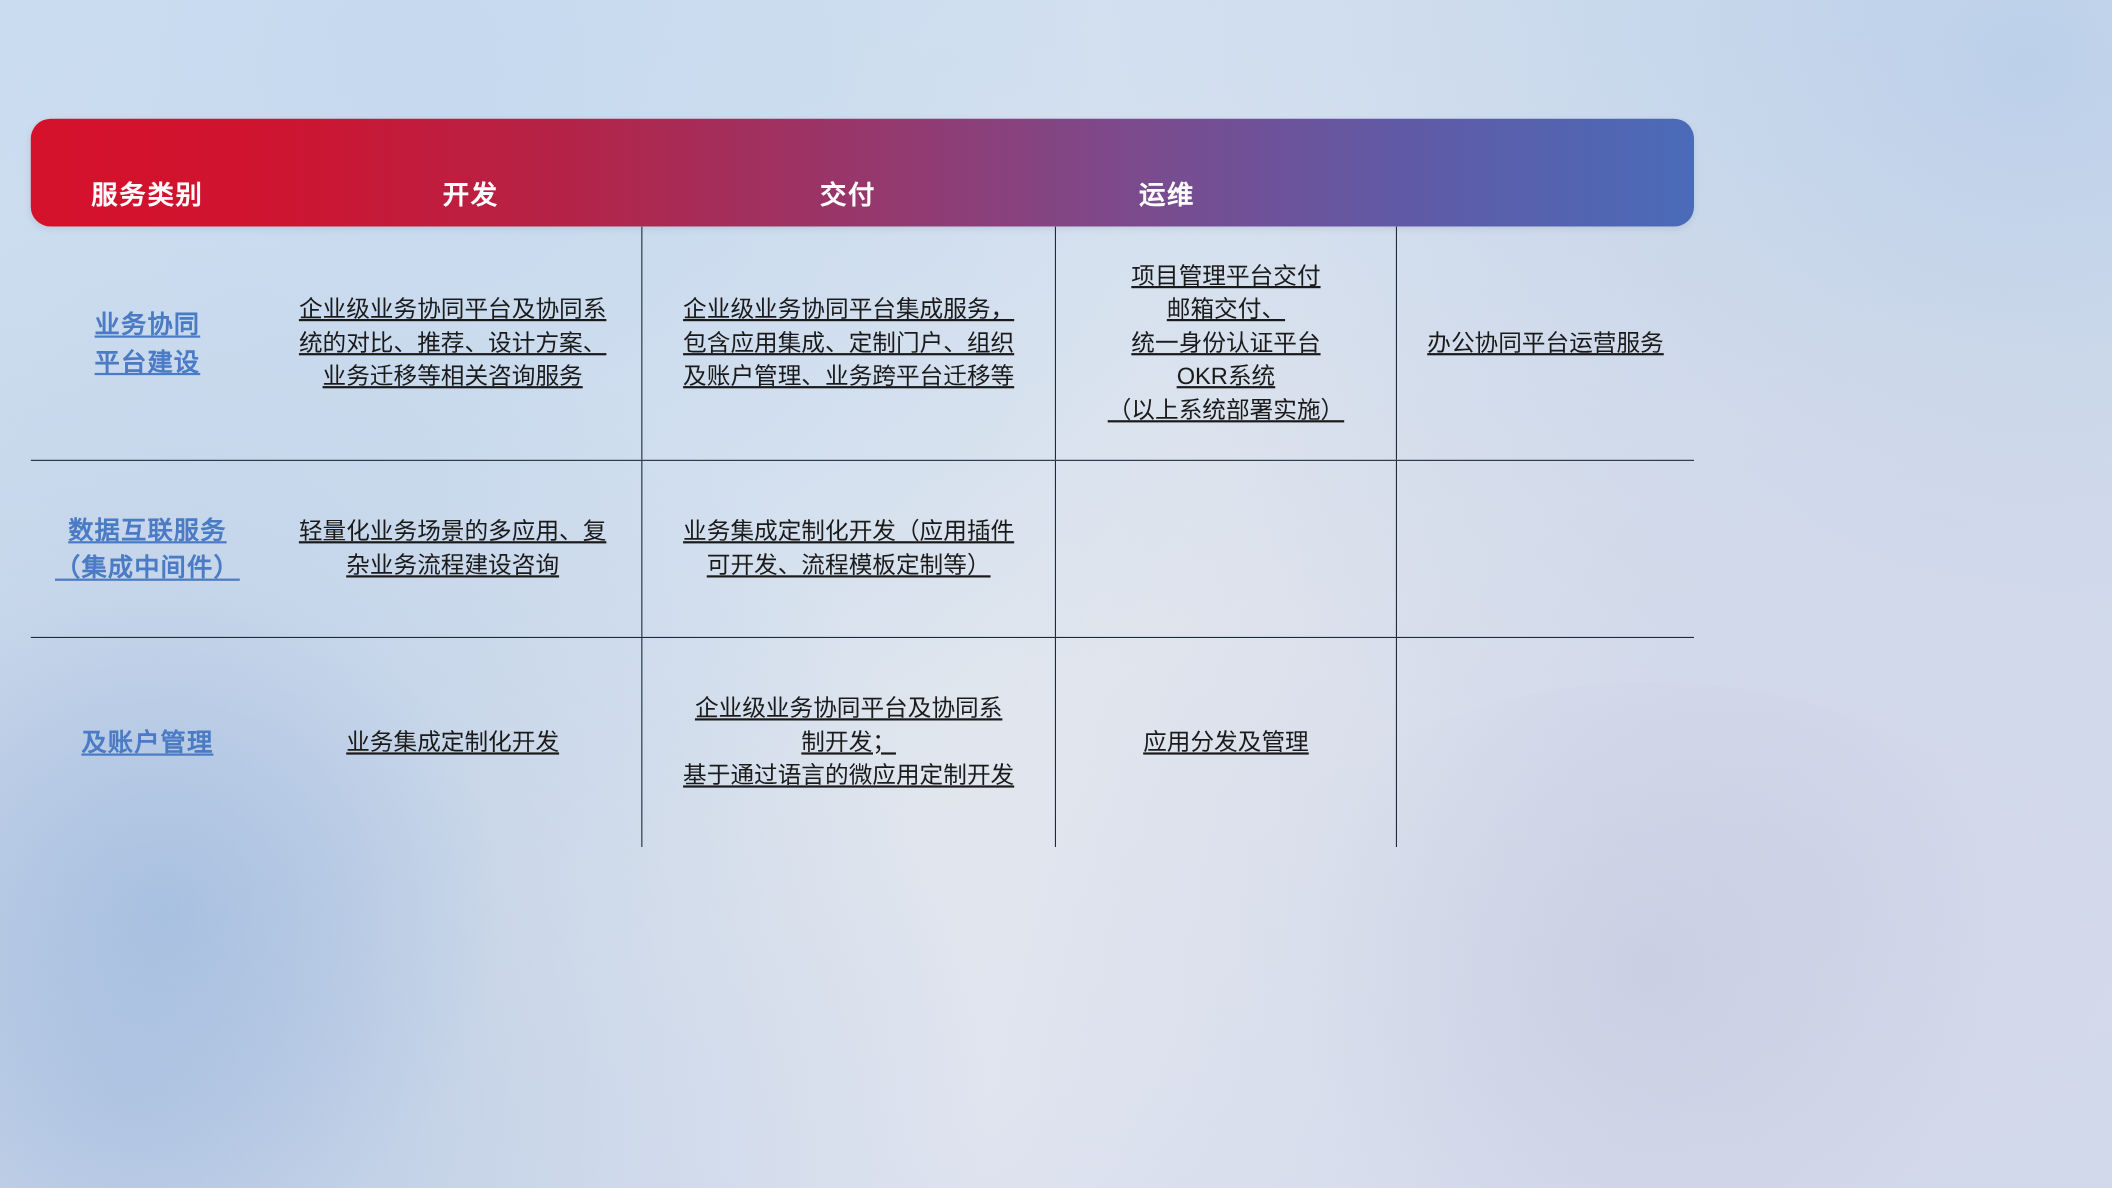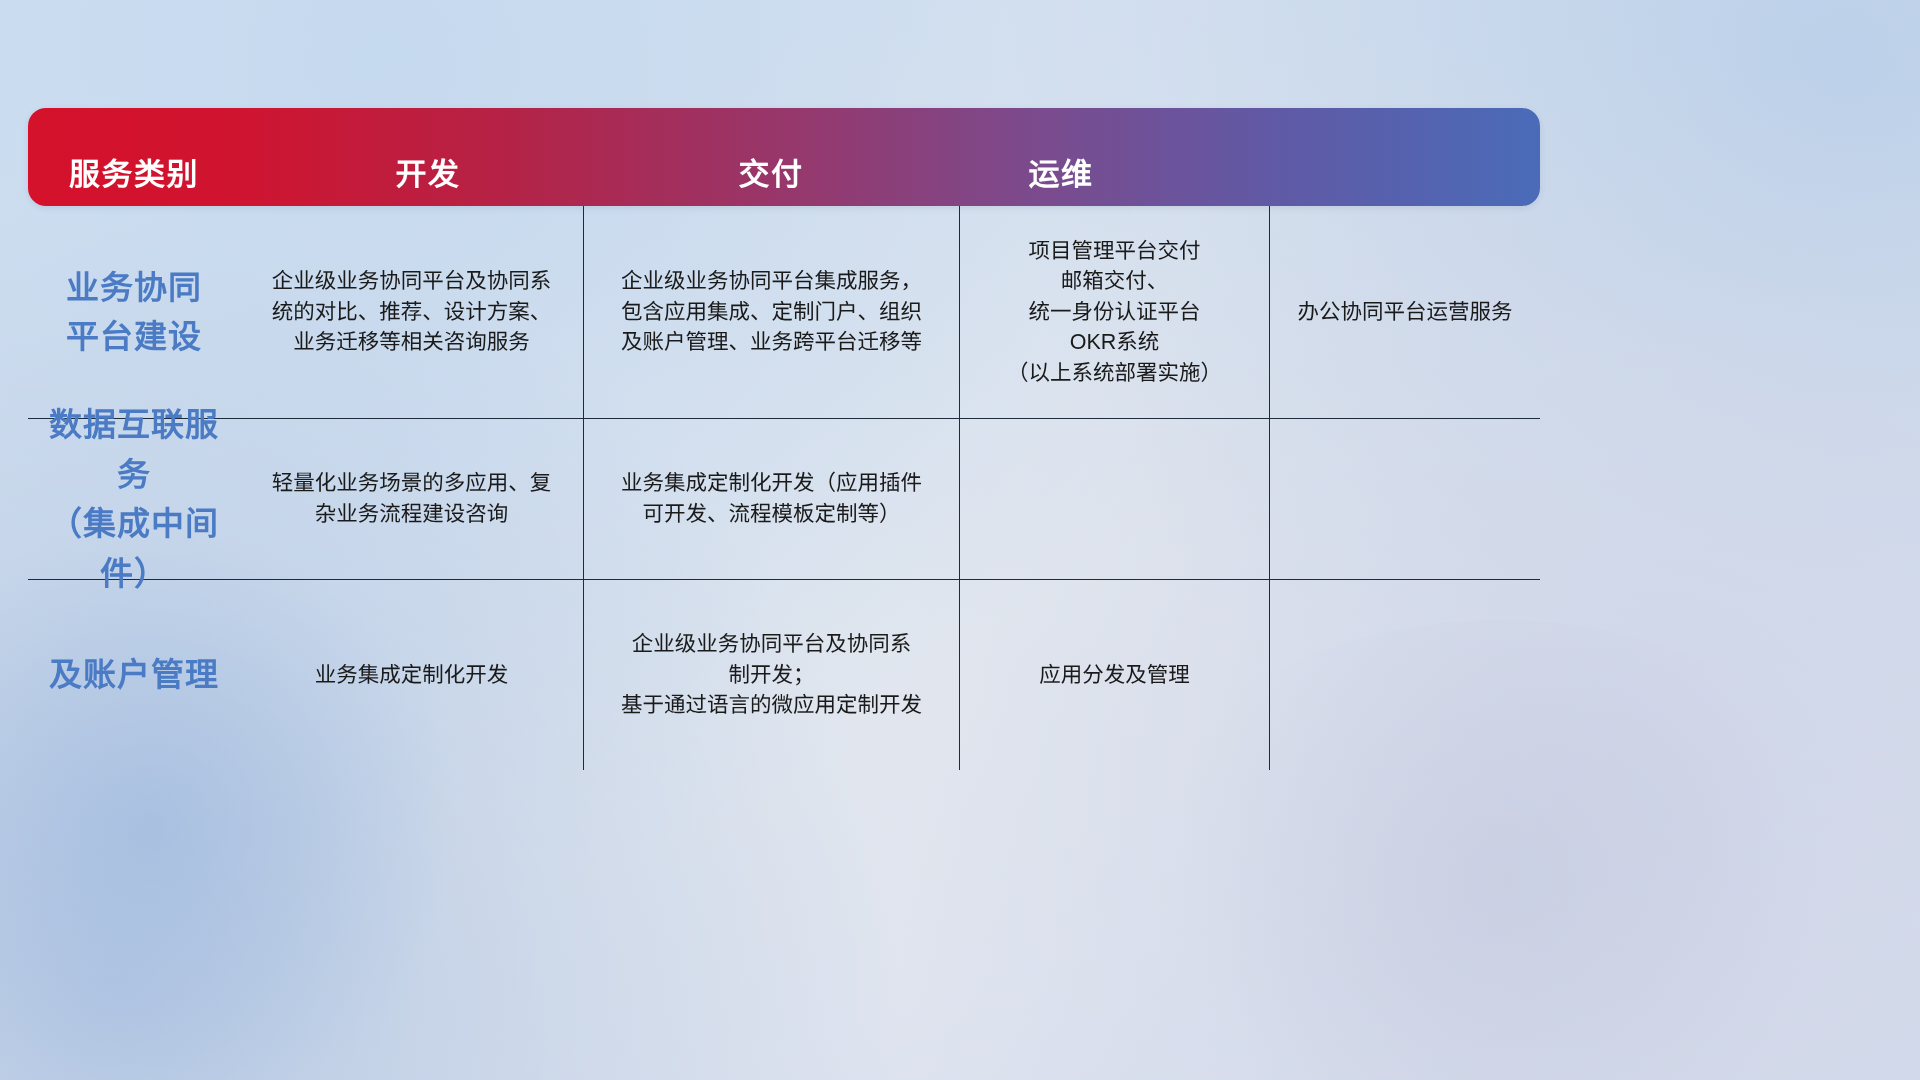--- a/index.html
+++ b/index.html
@@ -64,21 +64,21 @@
     overflow: hidden;
     background: linear-gradient(90deg, #d5112b 0%, #cf1430 14%, #b42347 32%, #97376b 50%, #7c4a8c 66%, #6159a5 82%, #4a6bb8 100%);
     box-shadow: 0 2px 6px rgba(40,60,100,0.10);
   }
   .header-cell {
     display: flex;
     align-items: flex-end;
     justify-content: center;
     padding-bottom: 16px;
     color: #ffffff;
-    font-size: 31px;
+    font-size: 24px;
     font-weight: bold;
     letter-spacing: 1.5px;
     line-height: 1;
     white-space: nowrap;
   }
 
   
   .body-grid {
     position: relative;
     background: transparent;
@@ -96,29 +96,30 @@
     align-items: center;
     justify-content: center;
     text-align: center;
     box-sizing: border-box;
     padding: 22px 14px;
     font-size: 21.5px;
     line-height: 1.42;
     color: #1a1a1a;
     border-right: 1.5px solid #1d2b3a;
     word-break: break-all;
+    text-decoration: underline;
   }
   .cell:last-child { border-right: none; }
 
   
   .cell.cat {
     border-right: none;
     color: #4a7bc4;
     font-weight: bold;
-    font-size: 33px;
+    font-size: 23px;
     line-height: 1.5;
     letter-spacing: 1px;
   }
   .cell.empty { }
 
   .cell-text { display: block; white-space: pre-line; }
 
   
   .c0 { width: 212px; }
   .c1 { width: 344px; }

